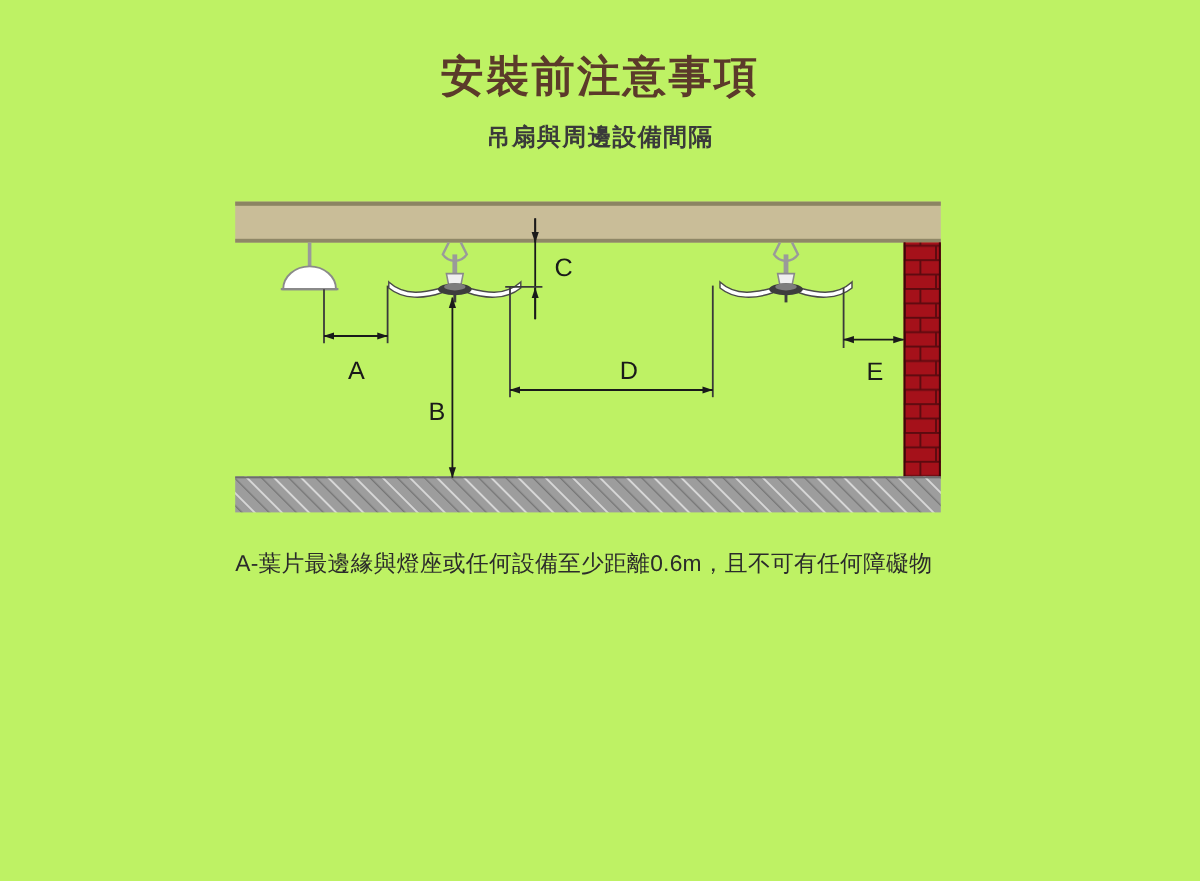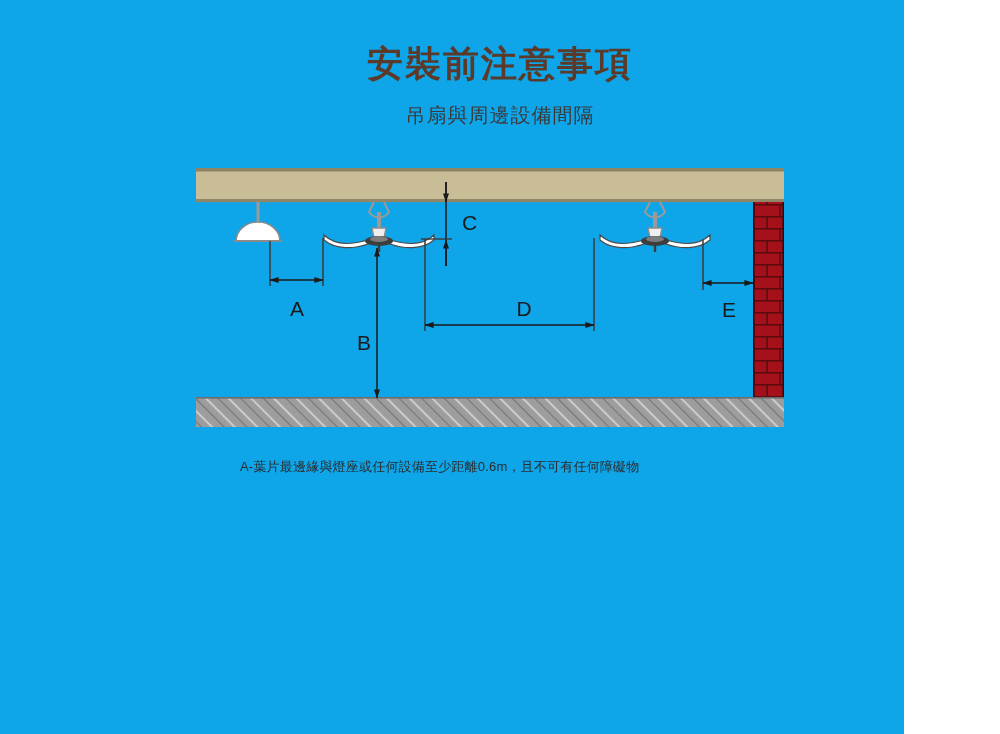--- a/index.html
+++ b/index.html
@@ -12,23 +12,23 @@
     width: 1000px;
     height: 734px;
     position: relative;
     overflow: hidden;
     font-family: "Liberation Sans", "DejaVu Sans", sans-serif;
     color: #231f20;
   }
   .page {
     position: absolute;
     left: 0; top: 0;
-    width: 904px;
+    width: 1000px;
     height: 734px;
-    background: #0ea5e9;
+    background: #bef264;
   }
 
   
   .title {
     position: absolute;
     left: 0;
     top: 44px;
     width: 1000px;
     text-align: center;
     font-size: 36px;
@@ -38,21 +38,21 @@
     line-height: 1.1;
     white-space: nowrap;
   }
   .subtitle {
     position: absolute;
     left: 0;
     top: 104px;
     width: 1000px;
     text-align: center;
     font-size: 20px;
-    font-weight: 400;
+    font-weight: 700;
     letter-spacing: 1px;
     color: #3a3a3a;
     line-height: 1.1;
     white-space: nowrap;
   }
 
   
   .diagram {
     position: absolute;
     left: 0;
@@ -62,27 +62,26 @@
   }
 
   
   .notes {
     position: absolute;
     left: 196px;
     top: 458px;
     width: 700px;
   }
   .note-line {
-    font-size: 13px;
+    font-size: 19px;
     line-height: 1.35;
     color: #2b2b2b;
     margin-bottom: 23px;
     white-space: nowrap;
     letter-spacing: 0.2px;
-    margin-left: 44px;
   }
   .note-line:last-child { margin-bottom: 0; }
 </style>
 </head>
 <body>
 
 <div class="page">
 
   <div class="title">安裝前注意事項</div>
 

